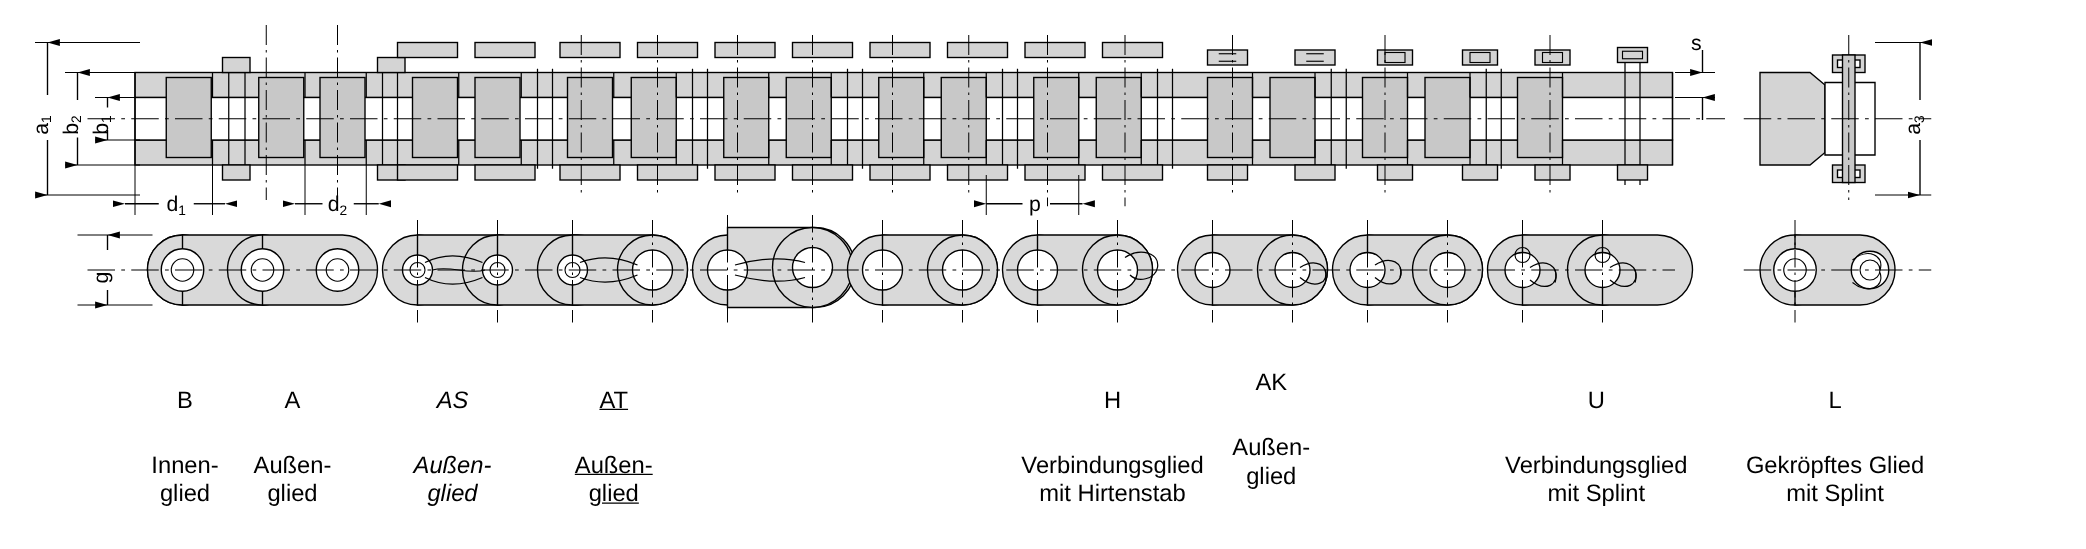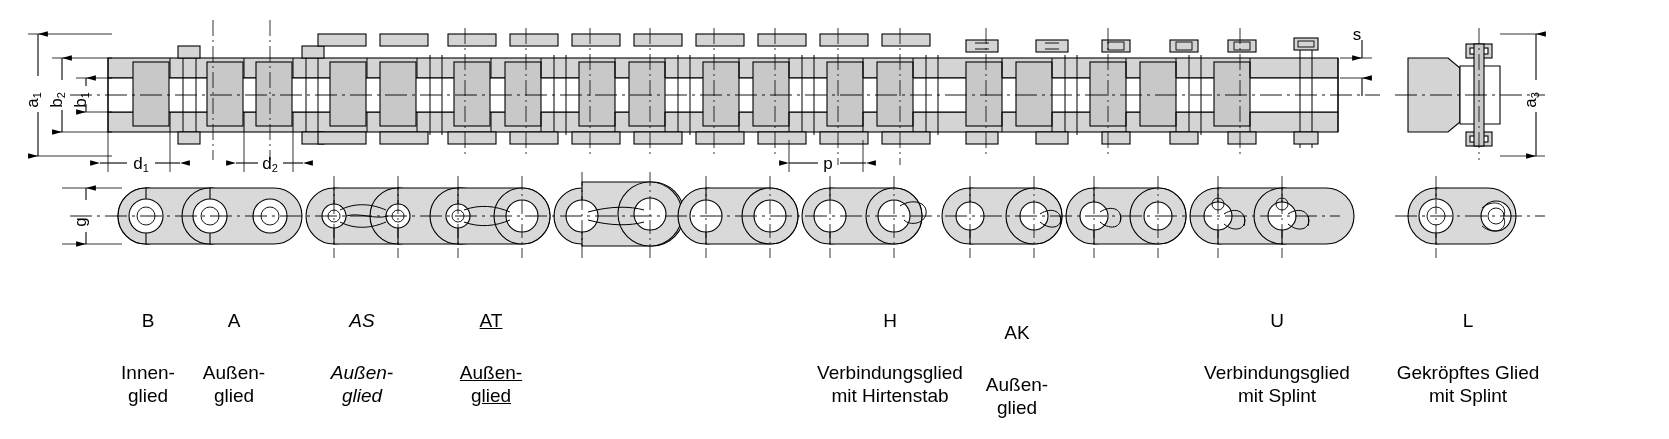--- a/index.html
+++ b/index.html
@@ -425,21 +425,21 @@
 <div class="lbl" style="left:431px;top:286px;width:120px;text-decoration:underline;">
   <span class="code">AT</span>
   <span>Außen-
 glied</span>
 </div>
 <div class="lbl" style="left:780px;top:286px;width:220px;">
   <span class="code">H</span>
   <span>Verbindungsglied
 mit Hirtenstab</span>
 </div>
-<div class="lbl" style="left:957px;top:298px;width:120px;">
+<div class="lbl" style="left:957px;top:272px;width:120px;">
   <span class="code">AK</span>
   <span>Außen-
 glied</span>
 </div>
 <div class="lbl" style="left:1167px;top:286px;width:220px;">
   <span class="code">U</span>
   <span>Verbindungsglied
 mit Splint</span>
 </div>
 <div class="lbl" style="left:1358px;top:286px;width:220px;">

